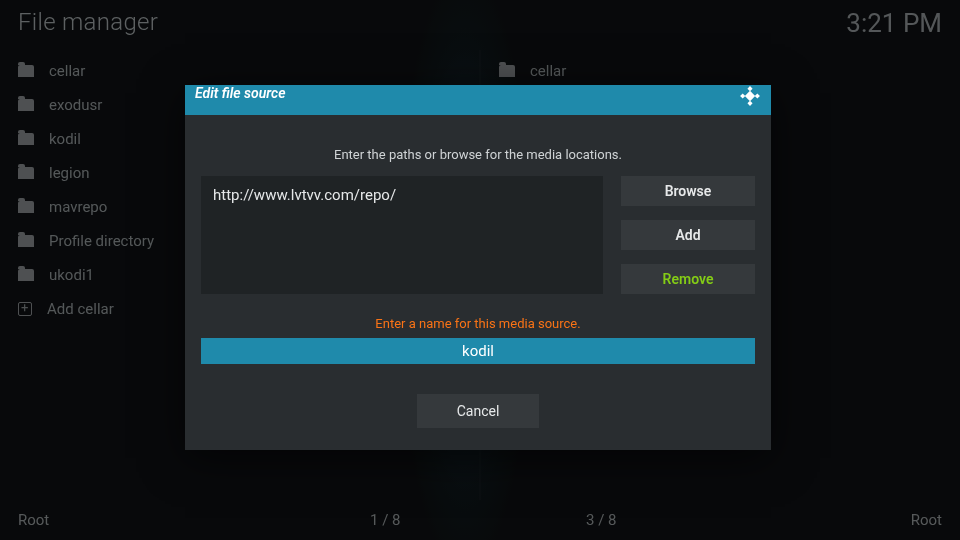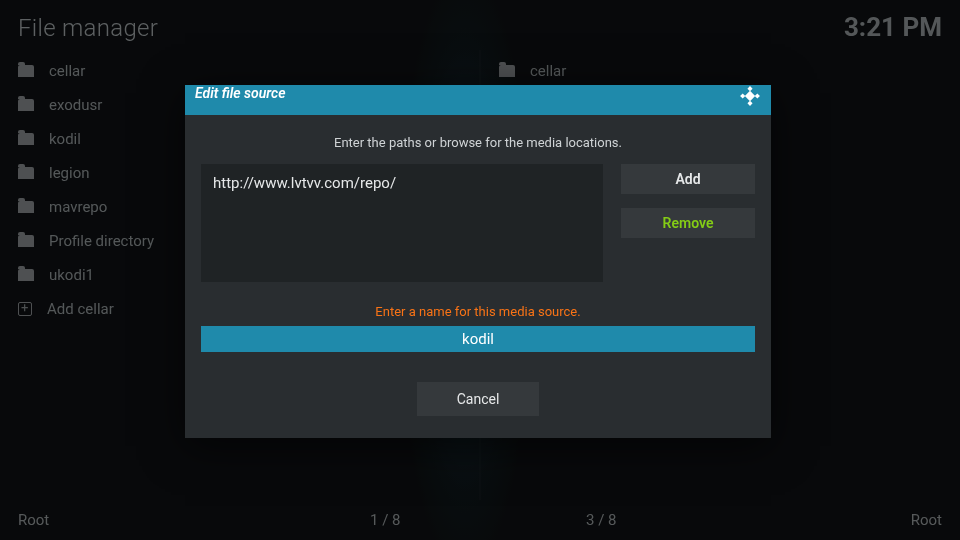--- a/index.html
+++ b/index.html
@@ -1,23 +1,23 @@
 <!DOCTYPE html>
 <html><head>
 <meta charset="utf-8">
 <style>
   * { margin: 0; padding: 0; box-sizing: border-box; font-family: -apple-system, "Segoe UI", Roboto, sans-serif; }
   html, body { width: 960px; height: 540px; overflow: hidden; background: #000; color: #ddd; }
 
   .screen { position: relative; width: 960px; height: 540px; background: #0f1214; }
 
   
-  .topbar { position: absolute; top: 8px; left: 18px; right: 18px; height: 34px; display: flex; align-items: flex-end; justify-content: space-between; }
+  .topbar { position: absolute; top: 8px; left: 18px; right: 18px; height: 34px; display: flex; align-items: flex-start; justify-content: space-between; }
   .topbar .title { font-size: 24px; color: #aab0b3; font-weight: 300; letter-spacing: 0.3px; }
-  .topbar .clock { font-size: 26px; color: #9a9fa2; font-weight: 700; }
+  .topbar .clock { font-size: 26px; color: #9a9fa2; font-weight: 400; }
 
   
   .botbar { position: absolute; bottom: 8px; left: 18px; right: 18px; height: 24px; display: flex; align-items: center; color: #9da2a5; font-size: 15px; }
   .botbar .left { position:absolute; left:0; }
   .botbar .right { position:absolute; right:0; }
   .botbar .p1 { position:absolute; left: 352px; }
   .botbar .p2 { position:absolute; left: 568px; }
 
   
   .panes { position: absolute; top: 50px; left: 0; right: 0; bottom: 40px; display: flex; }
@@ -34,21 +34,21 @@
 
   
   .dim { position:absolute; inset:0; background: rgba(0,0,0,0.45); }
 
   
   .dialog { position: absolute; left: 185px; top: 85px; width: 586px; background: #292d30; box-shadow: 0 8px 40px rgba(0,0,0,0.6); }
   .dlg-header { background: #1f8aab; height: 30px; display:flex; align-items:flex-start; justify-content:space-between; padding: 0 10px; }
   .dlg-header .hlabel { color: #fff; font-weight: 600; font-size: 14px; font-style: italic; }
   .dlg-header .logo { width:22px; height:22px; }
   .dlg-body { padding: 14px 16px 22px; }
-  .instr { text-align:center; color:#cfd3d5; font-size:13px; margin: 6px 0 14px; }
+  .instr { text-align:center; color:#cfd3d5; font-size:13px; margin: 18px 0 14px; }
   .row1 { display:flex; gap: 18px; align-items:flex-start; }
   .pathbox { flex:1; background:#1f2325; height: 118px; padding: 10px 12px; color:#e6e8e9; font-size:15px; }
   .btncol { width: 134px; display:flex; flex-direction:column; gap: 14px; }
   .btn { background:#35393c; color:#e6e8e9; font-weight:600; font-size:14px; height:30px; display:flex; align-items:center; justify-content:center; cursor:pointer; }
   .btn.disabled { color:#84cc16; font-weight:600; }
   .instr2 { text-align:center; color:#f97316; font-size:13px; margin: 22px 0 7px; }
   .namefield { background:#1f8aab; color:#fff; text-align:center; height:26px; line-height:26px; font-size:15px; }
   .dlg-actions { display:flex; justify-content:center; gap: 24px; margin-top: 30px; }
   .dlg-actions .btn { width: 122px; height: 34px; font-weight:400; }
 
@@ -135,20 +135,21 @@
           </svg>
       </span>
     </div>
     <div class="dlg-body">
       <div class="instr">Enter the paths or browse for the media locations.</div>
       <div class="row1">
         <div class="pathbox">
           <div>http://www.lvtvv.com/repo/</div>
         </div>
         <div class="btncol">
+          <div class="btn">Browse</div>
           <div class="btn">Add</div>
           <div class="btn disabled">Remove</div>
         </div>
       </div>
       <div class="instr2">Enter a name for this media source.</div>
       <div class="namefield">kodil</div>
       <div class="dlg-actions">
         <div class="btn">Cancel</div>
       </div>
     </div>

